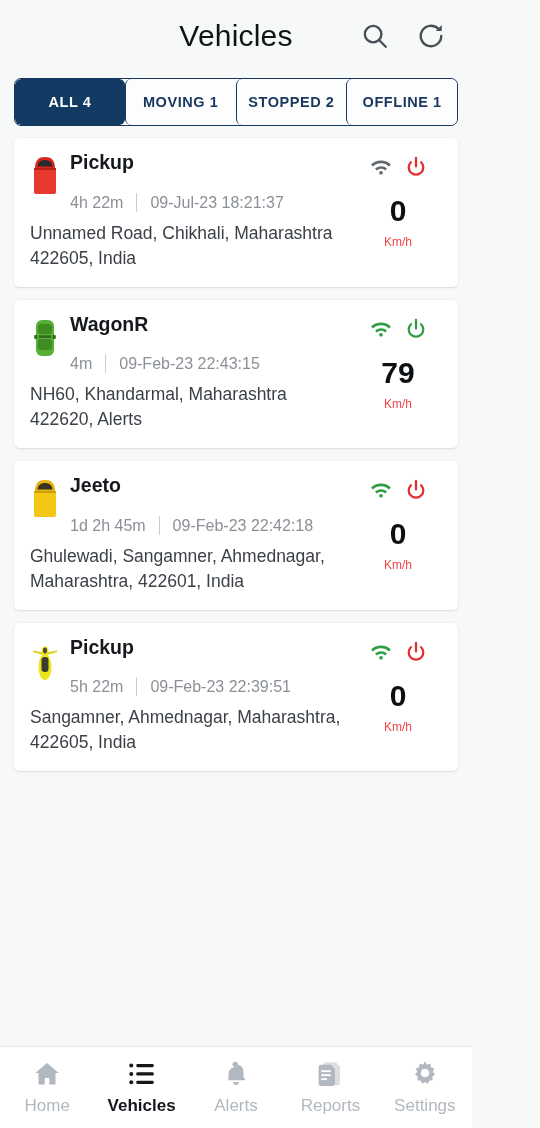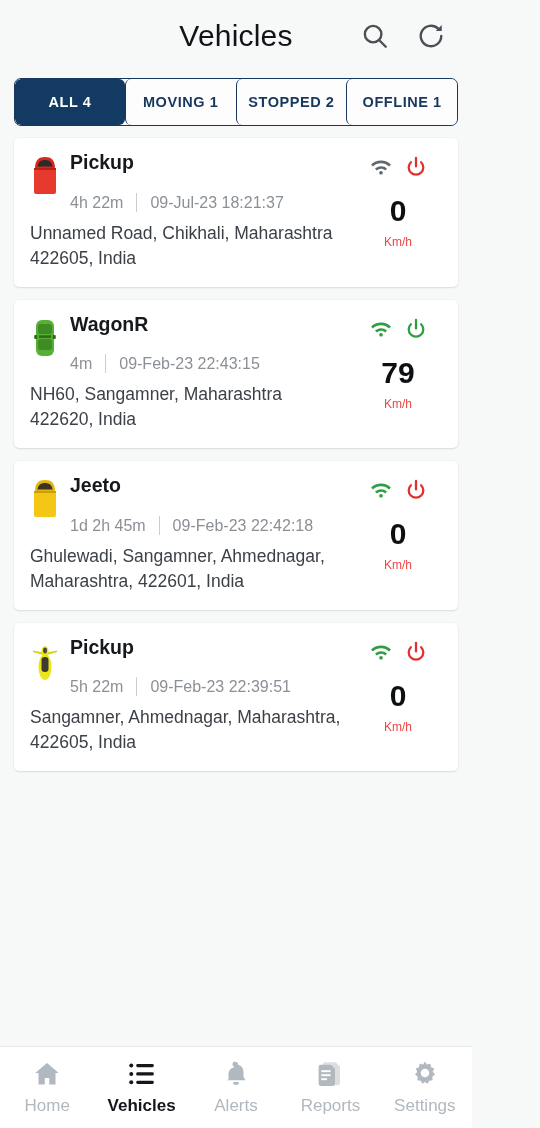--- a/index.html
+++ b/index.html
@@ -168,21 +168,21 @@
           </svg>
           <div class="veh-text">
             <div class="veh-name">WagonR</div>
             <div class="veh-meta">
               <span class="dur">4m</span>
               <span class="divider"></span>
               <span class="ts">09-Feb-23 22:43:15</span>
             </div>
           </div>
         </div>
-        <div class="addr">NH60, Sangamner, Maharashtra 422620, India</div>
+        <div class="addr">NH60, Khandarmal, Maharashtra 422620, Alerts</div>
       </div>
       <div class="card-right">
         <div class="status-icons">
           <svg class="sicon" viewBox="0 0 24 24" fill="#2e9e43">
             <path d="M12 19.6a1.85 1.85 0 1 0 0-3.7 1.85 1.85 0 0 0 0 3.7z"></path>
             <path d="M12 11.2c-2.3 0-4.4.9-6 2.4l1.8 1.9A6.1 6.1 0 0 1 12 13.8c1.6 0 3.1.6 4.2 1.7l1.8-1.9a8.6 8.6 0 0 0-6-2.4z"></path>
             <path d="M12 5.6c-3.8 0-7.3 1.5-9.9 4l1.8 1.9A11.9 11.9 0 0 1 12 8.2c3.2 0 6 1.2 8.1 3.3l1.8-1.9a13.9 13.9 0 0 0-9.9-4z"></path>
           </svg>
           <svg class="sicon" viewBox="0 0 24 24" fill="none" stroke="#2e9e43" stroke-width="2.3" stroke-linecap="round">
             <path d="M6.9 7.2a7.3 7.3 0 1 0 10.2 0"></path>

